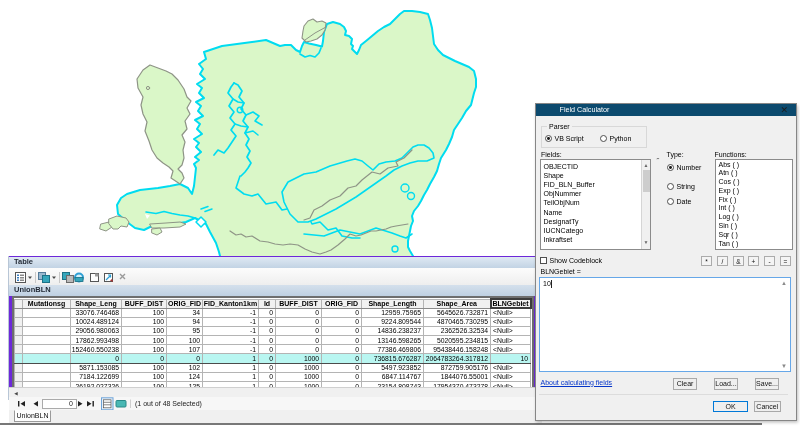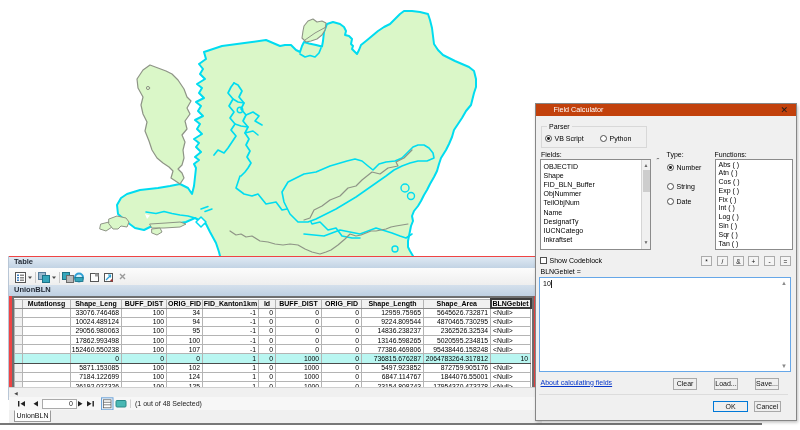--- a/index.html
+++ b/index.html
@@ -2,42 +2,42 @@
 <html><head>
 <meta charset="utf-8">
 <style>
 * { margin:0; padding:0; box-sizing:border-box; }
 html,body { width:800px; height:430px; background:#fff; font-family:"Liberation Sans", sans-serif; overflow:hidden; }
 #stage { position:relative; width:800px; height:430px; }
 #map { position:absolute; left:0; top:0; }
 #winline { position:absolute; left:0; top:422.5px; width:762px; height:2.5px; background:#787878; }
 
 
-#tpanel { position:absolute; left:8px; top:256px; width:534px; height:144px; background:#ef4444; border-left:1px solid #b8c6d6; }
+#tpanel { position:absolute; left:8px; top:256px; width:534px; height:144px; background:#6d28d9; border-left:1px solid #b8c6d6; }
 #ttitle { position:absolute; left:0; top:1px; width:100%; height:10.5px; background:linear-gradient(#dfe9f3,#c2d3e4); color:#1f2733; font-size:7.5px; font-weight:bold; line-height:10.5px; padding-left:5px; }
 #ttoolbar { position:absolute; left:0; top:11.5px; width:100%; height:17.5px; background:linear-gradient(#fcfcfc,#eeeeee); }
 #tlayer { position:absolute; left:0; top:29px; width:100%; height:10.5px; background:linear-gradient(#d4e0ec,#bfd0e2); color:#1f2733; font-size:7.5px; font-weight:bold; line-height:10.5px; padding-left:5px; }
 #grid { position:absolute; left:3px; top:40px; width:522px; height:90.5px; background:#fff; border:2px solid #6e6e6e; border-bottom:none; }
 table { border-collapse:collapse; table-layout:fixed; width:516px; font-size:6.8px; color:#000; }
 td,th { border:1px solid #b4b4b4; height:9.2px; padding:0 2px 0 0; overflow:hidden; white-space:nowrap; }
 th { background:#f1f1f1; font-size:7px; font-weight:bold; text-align:center; padding:0; height:8px; border-bottom:1.5px solid #8a8a8a;}
 td.num { text-align:right; }
 td.nul { text-align:left; padding-left:2px; }
 tr.sel td { background:#b9f6f1; border-top:1px solid #4b4b4b; border-bottom:1px solid #4b4b4b; }
 td.rs { background:#f1f1f1; }
 th.blng { border:2px solid #3c3c3c; }
 #hscroll { position:absolute; left:0px; top:130.5px; width:100%; height:10px; background:#f0f0f0; border-top:1px solid #d0d0d0; }
 #hscroll .arr { position:absolute; left:3px; top:2px; width:8px; height:7px; color:#444; font-size:4.5px; line-height:7px; text-align:center; }
 #navrow { position:absolute; left:0; top:140.5px; width:100%; height:13.5px; background:#f7f7f7; font-size:7px; color:#222; }
 #tabrow { position:absolute; left:0; top:154px; width:100%; height:13px; background:#f0f0f0; }
 #tab1 { position:absolute; left:5px; top:0px; width:37px; height:11.5px; background:#fdfdfd; border:1px solid #9a9a9a; border-top:1px solid #fdfdfd; font-size:7px; line-height:10px; text-align:center; color:#111; }
 
 
 #dlg { position:absolute; left:534.5px; top:102.5px; width:262.5px; height:318.5px; background:#f0f0f0; border:1px solid #868686; box-shadow:1px 1.5px 3px rgba(0,0,0,.25); font-size:7px; color:#000; }
-#dlgtitle { position:absolute; left:0; top:0; width:100%; height:12.5px; background:#c2410c; color:#fff; font-size:7.2px; line-height:12.5px; padding-left:18px; }
+#dlgtitle { position:absolute; left:0; top:0; width:100%; height:12.5px; background:#0c4a6e; color:#fff; font-size:7.2px; line-height:12.5px; padding-left:24px; }
 #dlgx { position:absolute; right:8px; top:0; color:#1d1d1d; font-size:9px; line-height:12px; }
 .grp { position:absolute; border:1px solid #d8d8d8; }
 .grplbl { position:absolute; top:-4px; left:5px; background:#f0f0f0; padding:0 2px; }
 .lbl { position:absolute; }
 .listbox { position:absolute; background:#fff; border:1px solid #8b8b8b; line-height:9.2px; padding:2px 0 0 3px; overflow:hidden; }
 .radio { position:absolute; width:7px; height:7px; border:1px solid #4e4e4e; border-radius:50%; background:#fff; }
 .radio.on::after { content:""; position:absolute; left:1.5px; top:1.5px; width:2.8px; height:2.8px; border-radius:50%; background:#1a1a1a; }
 .chk { position:absolute; width:7px; height:7px; border:1px solid #4e4e4e; background:#fff; }
 .btn { position:absolute; background:#efefef; border:1px solid #a9a9a9; text-align:center; font-size:7px; color:#111; }
 .opbtn { position:absolute; width:11px; height:10px; background:#f4f4f4; border:1px solid #ababab; text-align:center; font-size:6.5px; line-height:9px; color:#111; }

